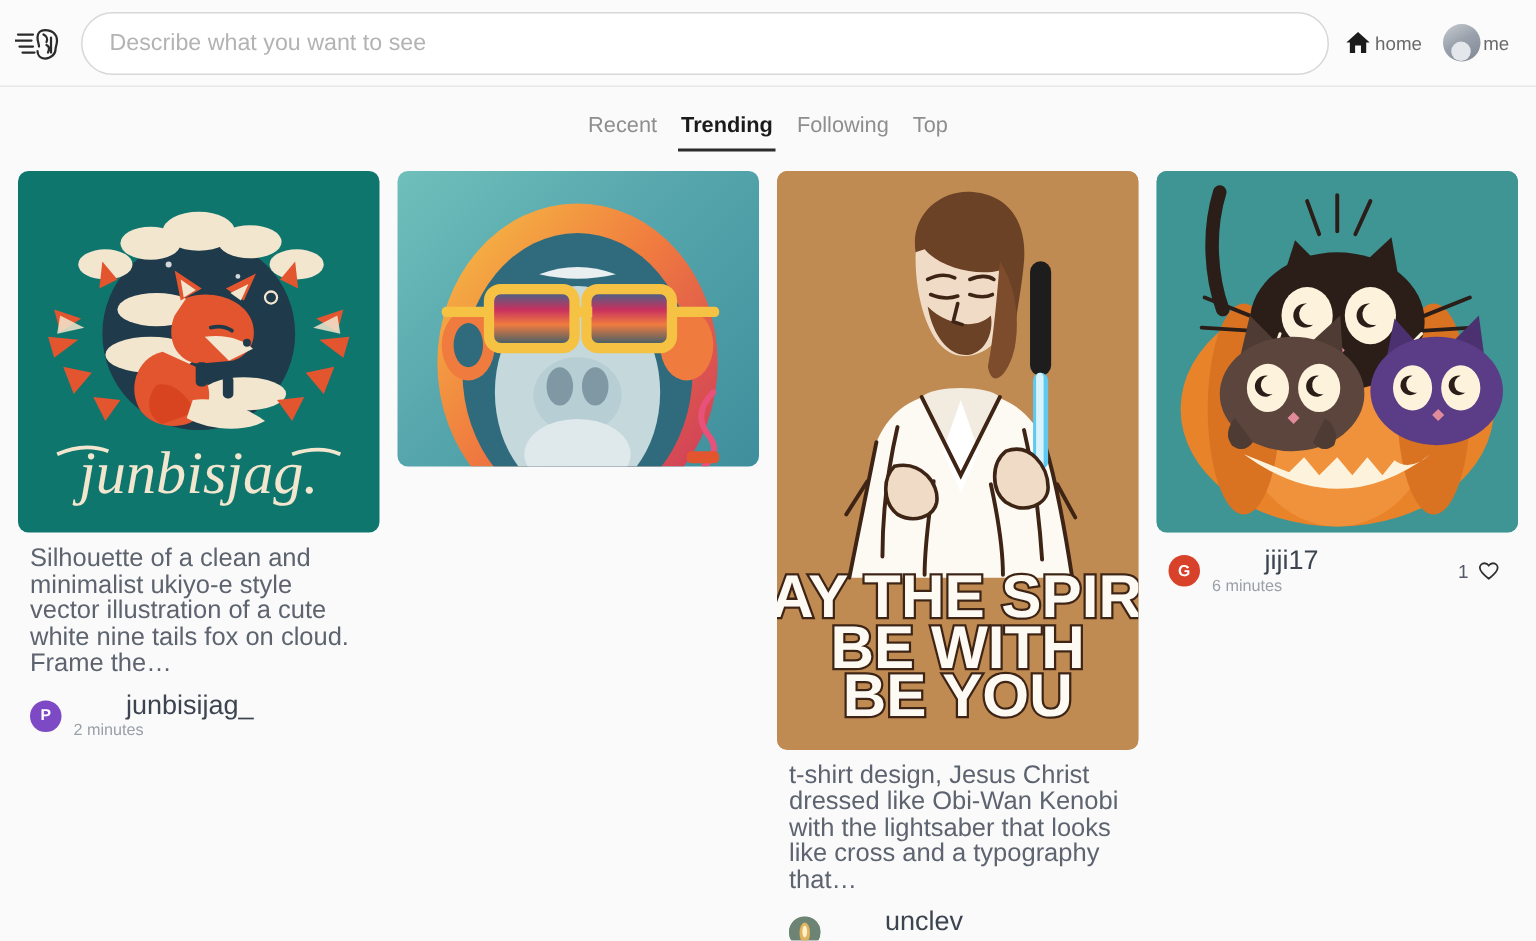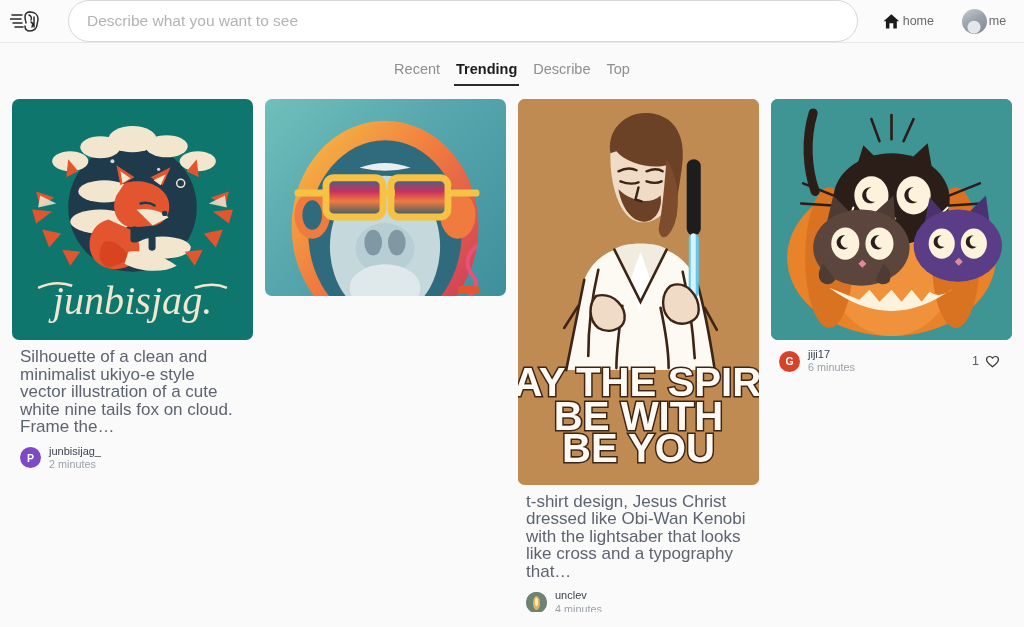--- a/index.html
+++ b/index.html
@@ -5,27 +5,27 @@
   * { box-sizing: border-box; margin: 0; padding: 0; }
   html, body {
     width: 1024px; height: 627px;
     background: #fafafa;
     font-family: "Liberation Sans", sans-serif;
     overflow: hidden;
   }
 
   
   .topbar {
-    height: 43px;
+    height: 58px;
     background: #fbfbfb;
     border-bottom: 1px solid #e8e8e8;
     display: flex;
     align-items: center;
     padding: 0 14px 0 10px;
-    gap: 24px;
+    gap: 10px;
     position: relative;
     z-index: 5;
   }
   .logo {
     width: 34px; height: 34px;
     display: flex; align-items: center; justify-content: center;
     flex: 0 0 auto;
   }
   .searchwrap {
     flex: 1 1 auto;
@@ -133,21 +133,21 @@
   }
   .byline { display: flex; align-items: center; gap: 8px; }
   .av {
     width: 21px; height: 21px; border-radius: 50%;
     display: flex; align-items: center; justify-content: center;
     color: #fff; font-size: 10.5px; font-weight: bold;
     flex: 0 0 auto;
     overflow: hidden;
   }
   .byline-text { display: flex; flex-direction: column; line-height: 1.22; }
-  .uname { font-size: 11px; color: #3c4450; }
+  .uname { font-size: 18px; color: #3c4450; margin-left: 35px; }
   .time { font-size: 10.8px; color: #9aa0a8; }
   .likes {
     margin-left: auto;
     display: flex; align-items: center; gap: 6px;
     font-size: 12.5px; color: #55596a;
     padding-right: 4px;
   }
 
   
   .art-fox { background: #0f766e; aspect-ratio: 1/1; position: relative; }
@@ -186,21 +186,21 @@
 
   <div class="navitem">
     <div class="avatar-me"></div>
     <span class="label">me</span>
   </div>
 </div>
 
 <div class="tabs">
   <div class="tab">Recent</div>
   <div class="tab active">Trending</div>
-  <div class="tab">Describe</div>
+  <div class="tab">Following</div>
   <div class="tab">Top</div>
 </div>
 
 <div class="feed">
 
   
   <div class="card">
     <div class="thumb art-fox">
       <svg viewBox="0 0 240 240" preserveAspectRatio="none">
         <circle cx="120" cy="108" r="64" fill="#1f3a4a"></circle>

